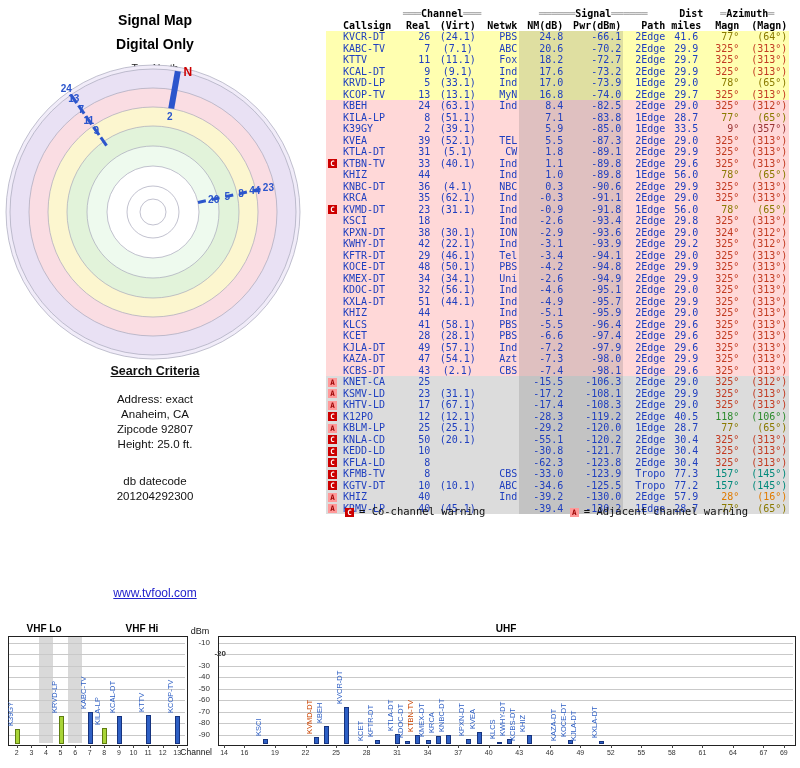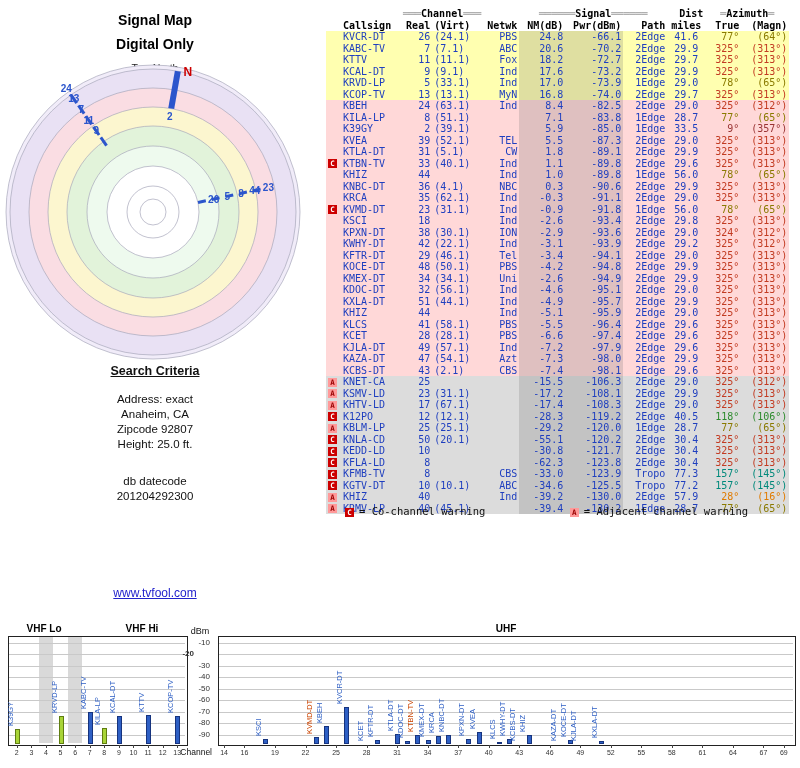--- a/index.html
+++ b/index.html
@@ -27,21 +27,21 @@
   
   #tv-table{position:absolute;left:326px;top:8px;border-collapse:collapse;
             font-family:"DejaVu Sans Mono",monospace;font-size:10px;}
   #tv-table th,#tv-table td{padding:0 2px;white-space:pre;line-height:11.5px;height:11.5px;}
   #tv-table th{font-weight:bold;color:#000;}
   .gbar{color:#999;}
   .gword{color:#000;font-weight:bold;}
   .c-mark{min-width:11px;}
   .c-call{min-width:56px;text-align:left;}
   .c-real{min-width:20px;text-align:right;}
-  .c-virt{min-width:42px;text-align:left;}
+  .c-virt{min-width:42px;text-align:center;}
   .c-net{min-width:32px;text-align:right;}
   .c-nm{min-width:42px;text-align:right;}
   .c-pwr{min-width:54px;text-align:right;}
   .c-path{min-width:40px;text-align:right;}
   .c-mi{min-width:34px;text-align:center;}
   .c-true{min-width:32px;text-align:right;}
   .c-magn{min-width:44px;text-align:right;}
   td.shade{background:rgba(110,110,110,0.22);}
   .marker{display:inline-block;width:9px;height:9px;line-height:9px;font-size:7.5px;
           font-weight:bold;text-align:center;vertical-align:middle;}
@@ -136,21 +136,21 @@
       <tr>
         <th class="c-mark"></th>
         <th class="c-call left">Callsign</th>
         <th class="c-real right">Real</th>
         <th class="c-virt right">(Virt)</th>
         <th class="c-net right">Netwk</th>
         <th class="c-nm right">NM(dB)</th>
         <th class="c-pwr right">Pwr(dBm)</th>
         <th class="c-path right">Path</th>
         <th class="c-mi right">miles</th>
-        <th class="c-true right">True</th>
+        <th class="c-true right">Magn</th>
         <th class="c-magn right">(Magn)</th>
       </tr>
     </thead>
     <tbody style="color: rgb(31, 63, 191);">
         <tr style="background: rgb(255, 255, 176);">
           <td class="c-mark"></td>
           <td class="c-call">KVCR-DT</td>
           <td class="c-real">26</td>
           <td class="c-virt">(24.1)</td>
           <td class="c-net">PBS</td>
@@ -710,21 +710,21 @@
 
 <div class="abs cbox" style="left: 8px; top: 636px; width: 178px; height: 108px;"></div>
     <div class="abs cbox" style="left: 218px; top: 636px; width: 576px; height: 108px;"></div>
     <div class="abs stripe" style="left: 38.6393px; top: 637px; width: 14.5902px; height: 106px;"></div>
     <div class="abs stripe" style="left: 67.8197px; top: 637px; width: 14.5902px; height: 106px;"></div>
     <div class="abs grid" style="left: 9px; top: 642.894px; width: 176px; height: 1px;"></div>
     <div class="abs grid" style="left: 219px; top: 642.894px; width: 574px; height: 1px;"></div>
     <div class="abs ylab" style="left: 182px; top: 637.894px; width: 28px;">-10</div>
     <div class="abs grid" style="left: 9px; top: 654.383px; width: 176px; height: 1px;"></div>
     <div class="abs grid" style="left: 219px; top: 654.383px; width: 574px; height: 1px;"></div>
-    <div class="abs ylab" style="left: 166px; top: 649.383px; width: 28px; font-weight: bold;">-20</div>
+    <div class="abs ylab" style="left: 198px; top: 649.383px; width: 28px; font-weight: bold;">-20</div>
     <div class="abs grid" style="left: 9px; top: 665.872px; width: 176px; height: 1px;"></div>
     <div class="abs grid" style="left: 219px; top: 665.872px; width: 574px; height: 1px;"></div>
     <div class="abs ylab" style="left: 182px; top: 660.872px; width: 28px;">-30</div>
     <div class="abs grid" style="left: 9px; top: 677.362px; width: 176px; height: 1px;"></div>
     <div class="abs grid" style="left: 219px; top: 677.362px; width: 574px; height: 1px;"></div>
     <div class="abs ylab" style="left: 182px; top: 672.362px; width: 28px;">-40</div>
     <div class="abs grid" style="left: 9px; top: 688.851px; width: 176px; height: 1px;"></div>
     <div class="abs grid" style="left: 219px; top: 688.851px; width: 574px; height: 1px;"></div>
     <div class="abs ylab" style="left: 182px; top: 683.851px; width: 28px;">-50</div>
     <div class="abs grid" style="left: 9px; top: 700.34px; width: 176px; height: 1px;"></div>

